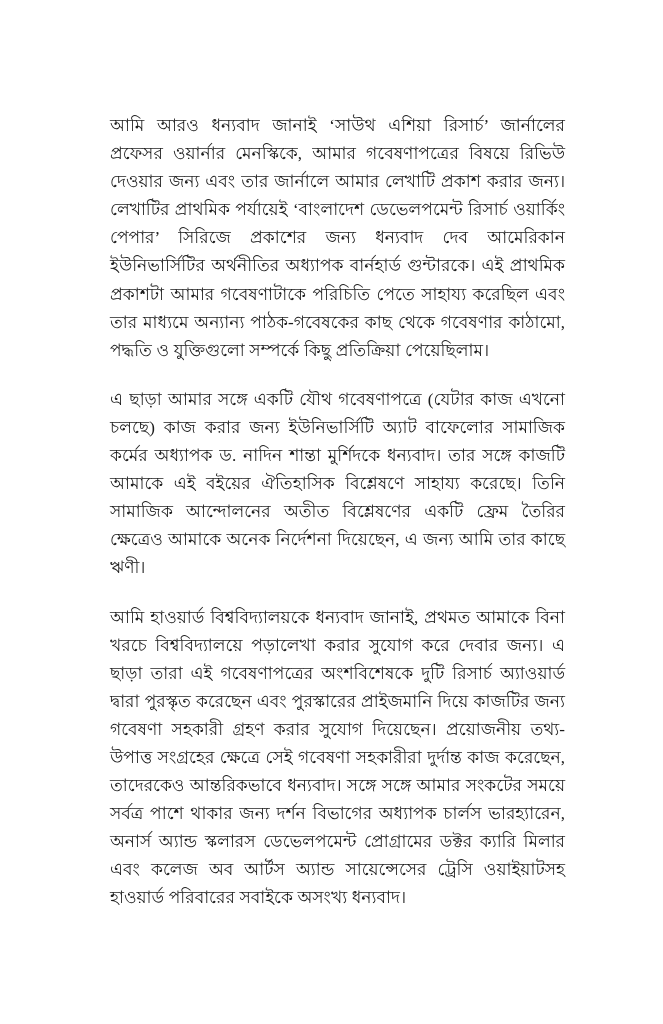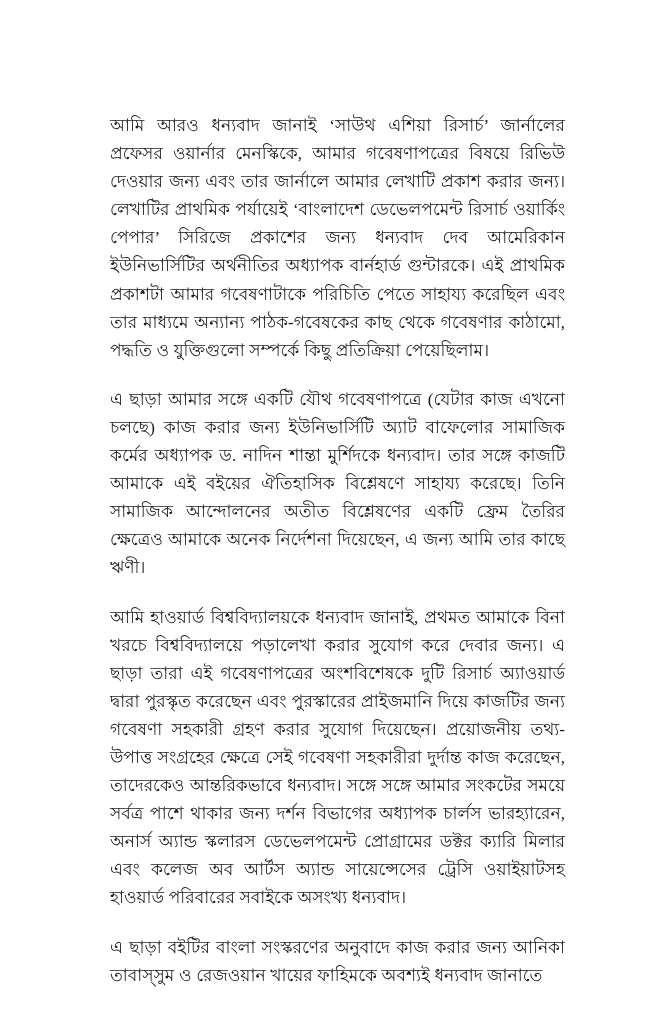--- a/index.html
+++ b/index.html
@@ -56,16 +56,15 @@
 
 <div class="page">
   <div class="doc-body">
 
     <p class="para">আমি আরও ধন্যবাদ জানাই ‘সাউথ এশিয়া রিসার্চ’ জার্নালের প্রফেসর ওয়ার্নার মেনস্কিকে, আমার গবেষণাপত্রের বিষয়ে রিভিউ দেওয়ার জন্য এবং তার জার্নালে আমার লেখাটি প্রকাশ করার জন্য। লেখাটির প্রাথমিক পর্যায়েই ‘বাংলাদেশ ডেভেলপমেন্ট রিসার্চ ওয়ার্কিং পেপার’ সিরিজে প্রকাশের জন্য ধন্যবাদ দেব আমেরিকান ইউনিভার্সিটির অর্থনীতির অধ্যাপক বার্নহার্ড গুন্টারকে। এই প্রাথমিক প্রকাশটা আমার গবেষণাটাকে পরিচিতি পেতে সাহায্য করেছিল এবং তার মাধ্যমে অন্যান্য পাঠক-গবেষকের কাছ থেকে গবেষণার কাঠামো, পদ্ধতি ও যুক্তিগুলো সম্পর্কে কিছু প্রতিক্রিয়া পেয়েছিলাম।</p>
 
     <p class="para">এ ছাড়া আমার সঙ্গে একটি যৌথ গবেষণাপত্রে (যেটার কাজ এখনো চলছে) কাজ করার জন্য ইউনিভার্সিটি অ্যাট বাফেলোর সামাজিক কর্মের অধ্যাপক ড. নাদিন শান্তা মুর্শিদকে ধন্যবাদ। তার সঙ্গে কাজটি আমাকে এই বইয়ের ঐতিহাসিক বিশ্লেষণে সাহায্য করেছে। তিনি সামাজিক আন্দোলনের অতীত বিশ্লেষণের একটি ফ্রেম তৈরির ক্ষেত্রেও আমাকে অনেক নির্দেশনা দিয়েছেন, এ জন্য আমি তার কাছে ঋণী।</p>
 
     <p class="para">আমি হাওয়ার্ড বিশ্ববিদ্যালয়কে ধন্যবাদ জানাই, প্রথমত আমাকে বিনা খরচে বিশ্ববিদ্যালয়ে পড়ালেখা করার সুযোগ করে দেবার জন্য। এ ছাড়া তারা এই গবেষণাপত্রের অংশবিশেষকে দুটি রিসার্চ অ্যাওয়ার্ড দ্বারা পুরস্কৃত করেছেন এবং পুরস্কারের প্রাইজমানি দিয়ে কাজটির জন্য গবেষণা সহকারী গ্রহণ করার সুযোগ দিয়েছেন। প্রয়োজনীয় তথ্য-উপাত্ত সংগ্রহের ক্ষেত্রে সেই গবেষণা সহকারীরা দুর্দান্ত কাজ করেছেন, তাদেরকেও আন্তরিকভাবে ধন্যবাদ। সঙ্গে সঙ্গে আমার সংকটের সময়ে সর্বত্র পাশে থাকার জন্য দর্শন বিভাগের অধ্যাপক চার্লস ভারহ্যারেন, অনার্স অ্যান্ড স্কলারস ডেভেলপমেন্ট প্রোগ্রামের ডক্টর ক্যারি মিলার এবং কলেজ অব আর্টস অ্যান্ড সায়েন্সেসের ট্রেসি ওয়াইয়াটসহ হাওয়ার্ড পরিবারের সবাইকে অসংখ্য ধন্যবাদ।</p>
 
-    <p class="para tail">এ ছাড়া বইটির বাংলা সংস্করণের অনুবাদে কাজ করার জন্য আনিকা তাবাস্সুম ও রেজওয়ান খায়ের ফাহিমকে অবশ্যই ধন্যবাদ জানাতে</p>
 
   </div>
 </div>
 
 </body></html>

